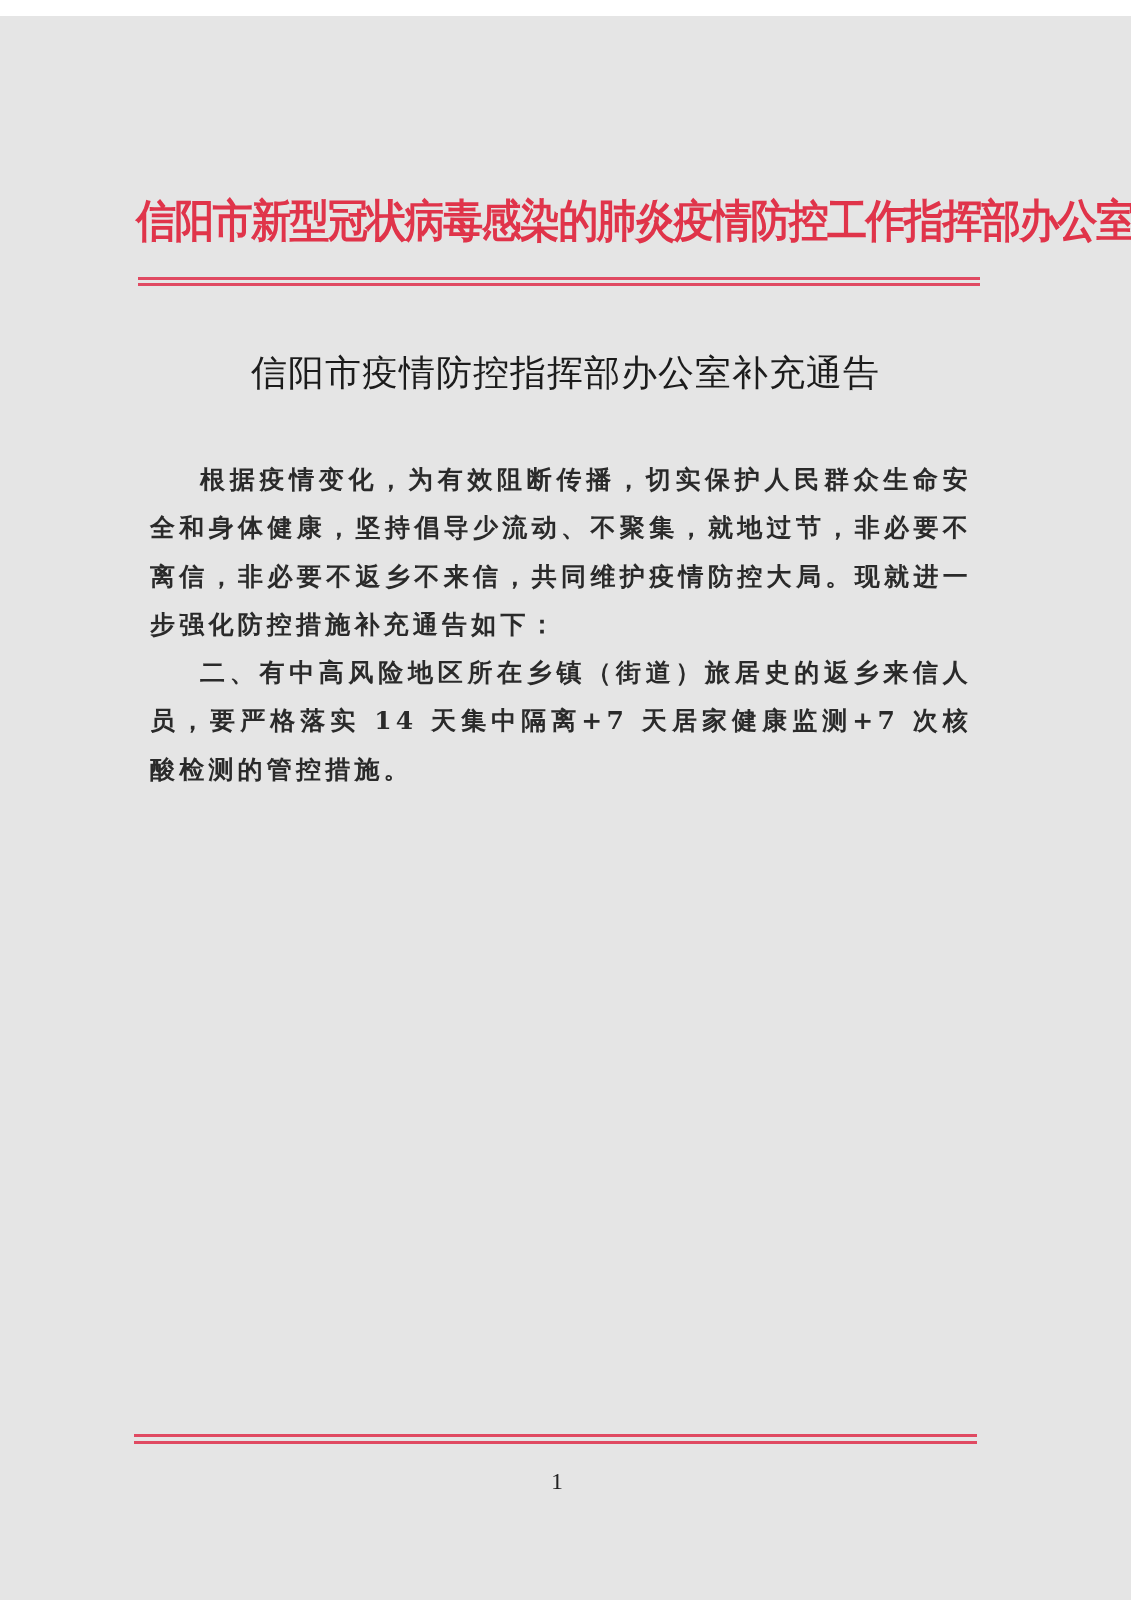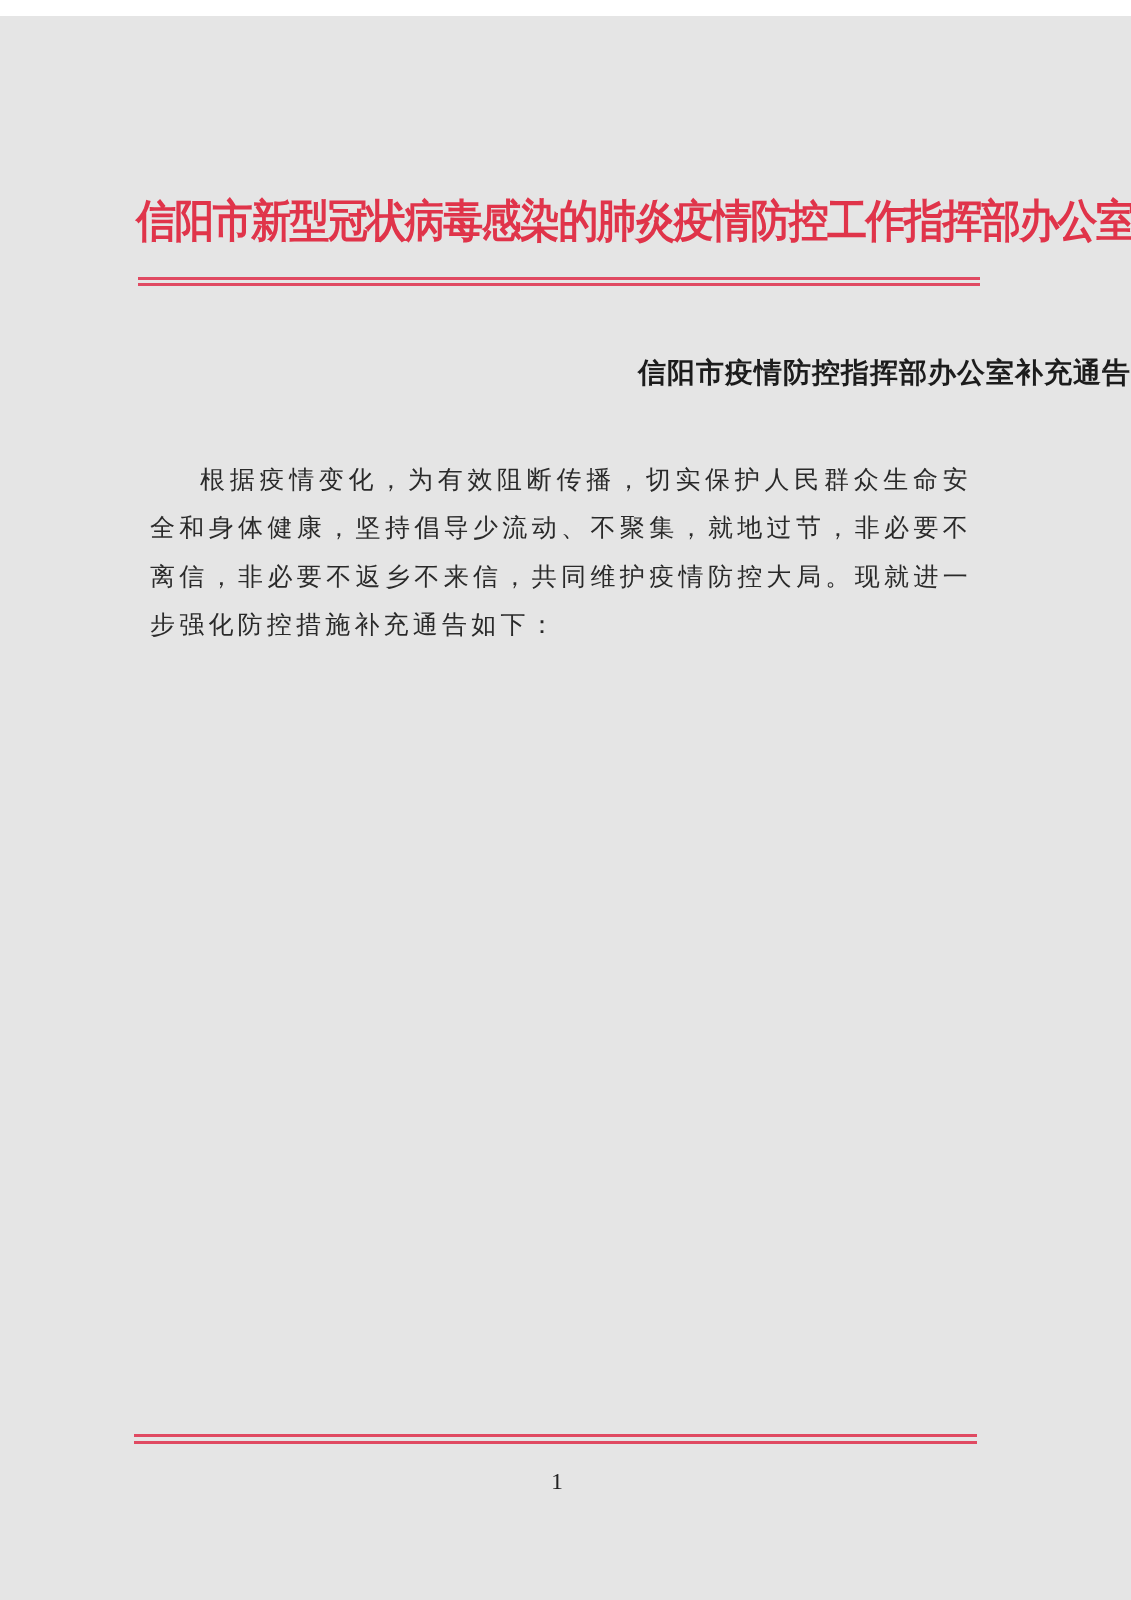--- a/index.html
+++ b/index.html
@@ -40,42 +40,43 @@
     .rule {
       position: absolute;
       height: 3px;
       background: #e04a62;
     }
     .doc-title {
       position: absolute;
       left: 0;
       top: 330px;
       width: 1131px;
-      text-align: right;
-      font-size: 28px;
-      font-weight: bold;
+      text-align: center;
+      font-size: 36px;
+      font-weight: normal;
       color: #1c1c1c;
       letter-spacing: 1px;
       line-height: 54px;
     }
     .body-text {
       position: absolute;
       left: 150px;
       top: 440px;
       width: 822px;
       font-size: 25px;
       line-height: 48.3px;
       color: #2a2a2a;
       letter-spacing: 4.2px;
       text-align: justify;
       text-justify: inter-character;
     }
     .body-text p {
       margin: 0;
       text-indent: 2em;
+      font-weight: bold;
     }
     .page-number {
       position: absolute;
       left: 0;
       top: 1452px;
       width: 1114px;
       text-align: center;
       font-family: "Liberation Serif", "DejaVu Serif", serif;
       font-size: 24px;
       color: #222;
@@ -88,20 +89,21 @@
 
   <div class="org-header">信阳市新型冠状病毒感染的肺炎疫情防控工作指挥部办公室</div>
 
   <div class="rule" style="left:138px; top:261px; width:842px;"></div>
   <div class="rule" style="left:138px; top:267px; width:842px;"></div>
 
   <div class="doc-title">信阳市疫情防控指挥部办公室补充通告</div>
 
   <div class="body-text">
     <p>根据疫情变化，为有效阻断传播，切实保护人民群众生命安全和身体健康，坚持倡导少流动、不聚集，就地过节，非必要不离信，非必要不返乡不来信，共同维护疫情防控大局。现就进一步强化防控措施补充通告如下：</p>
+    <p>二、有中高风险地区所在乡镇（街道）旅居史的返乡来信人员，要严格落实 14 天集中隔离+7 天居家健康监测+7 次核酸检测的管控措施。</p>
   </div>
 
   <div class="rule" style="left:134px; top:1418px; width:843px;"></div>
   <div class="rule" style="left:134px; top:1425px; width:843px;"></div>
 
   <div class="page-number">1</div>
 
 </div>
 
 </body></html>

